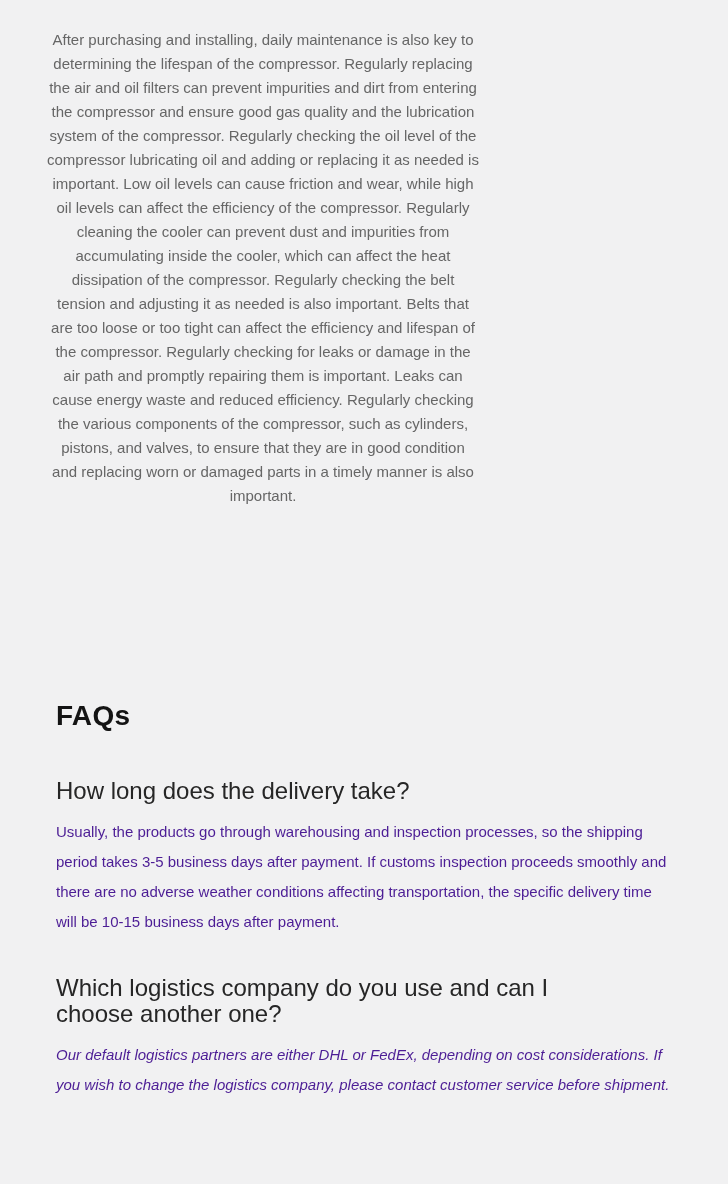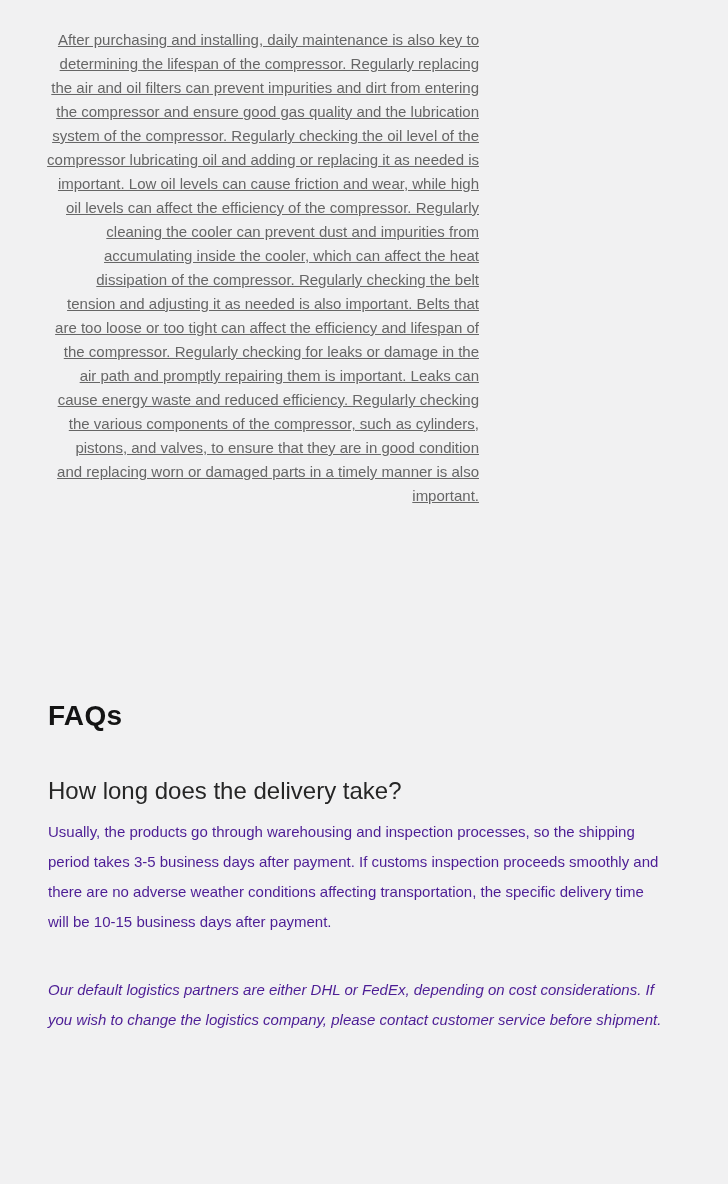--- a/index.html
+++ b/index.html
@@ -1,15 +1,15 @@
 <!DOCTYPE html>
 <html><head>
 <meta charset="utf-8">
 <style>
-  * { box-sizing: border-box; }
+  * { box-sizing: border-box; margin-left: 8px; }
   html, body {
     margin: 0;
     padding: 0;
     background: #f1f1f2;
     font-family: "Liberation Sans", sans-serif;
   }
   .page {
     position: relative;
     width: 728px;
     height: 1184px;
@@ -19,22 +19,21 @@
   }
   .maintenance-paragraph {
     position: absolute;
     left: 47px;
     top: 28px;
     width: 432px;
     margin: 0;
     font-size: 15px;
     line-height: 24px;
     color: #666666;
-    text-align: right;
-    text-decoration: underline;
+    text-align: center;
   }
   .faq-section {
     position: absolute;
     left: 48px;
     top: 700px;
     width: 634px;
   }
   .faq-title {
     margin: 0 0 46px 0;
     font-size: 28px;
@@ -72,18 +71,19 @@
 
     <h2 class="faq-title">FAQs</h2>
 
     <div class="faq-item">
       <h3 class="faq-question">How long does the delivery take?</h3>
       <p class="faq-answer">Usually, the products go through warehousing and inspection processes, so the shipping period takes 3-5 business days after payment. If customs inspection proceeds smoothly and there are no adverse weather conditions affecting transportation, the specific delivery time will be 10-15 business days after payment.</p>
     </div>
 
 
     <div class="faq-item">
+      <h3 class="faq-question">Which logistics company do you use and can I choose another one?</h3>
       <p class="faq-answer">Our default logistics partners are either DHL or FedEx, depending on cost considerations. If you wish to change the logistics company, please contact customer service before shipment.</p>
     </div>
 
   </section>
 
 </div>
 
 </body></html>

